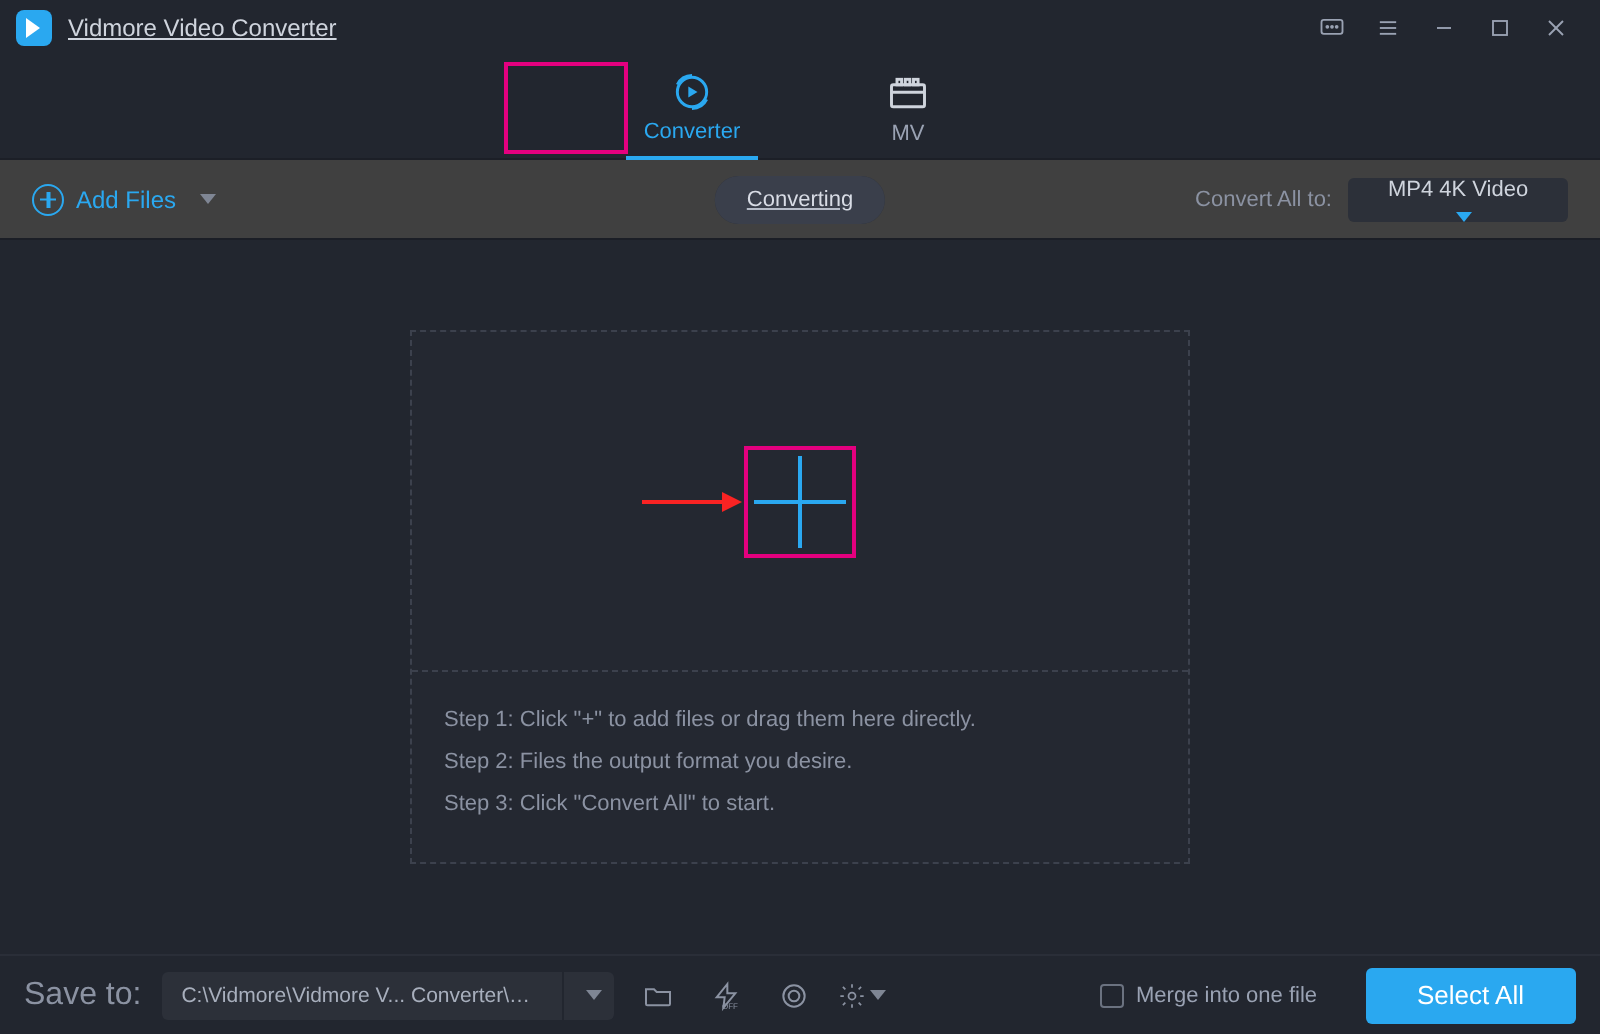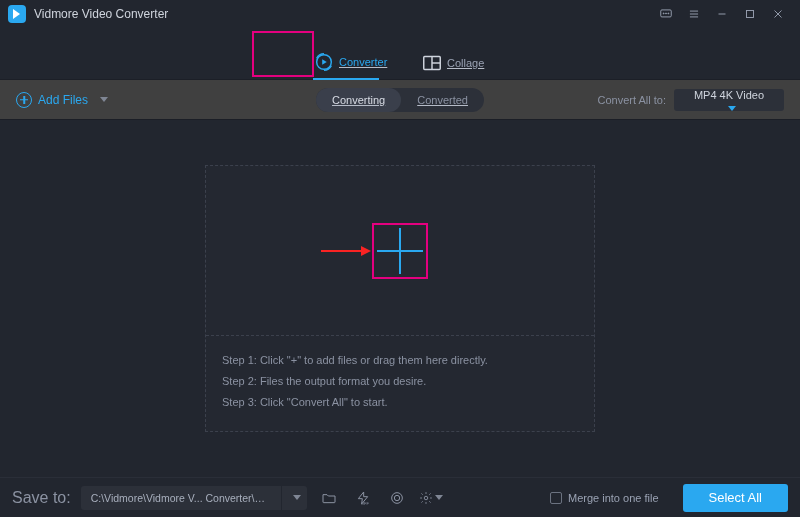--- a/index.html
+++ b/index.html
@@ -3,28 +3,28 @@
 <meta charset="utf-8">
 <style>
   * { box-sizing: border-box; margin: 0; padding: 0; font-family: "Segoe UI", Arial, sans-serif; }
   html, body { width: 800px; height: 517px; overflow: hidden; }
   body { background: #22262f; color: #b6bcc8; }
 
   
   .titlebar { height: 28px; background: #22262f; display: flex; align-items: center; padding: 0 8px; }
   .titlebar .logo { width: 18px; height: 18px; background: #2aa8f0; border-radius: 4px; position: relative; margin-right: 8px; }
   .titlebar .logo::after { content: ""; position: absolute; left: 5px; top: 4px; width: 0; height: 0; border-left: 7px solid #fff; border-top: 5px solid transparent; border-bottom: 5px solid transparent; }
-  .titlebar .title { font-size: 12px; color: #cfd4dd; }
+  .titlebar .title { font-size: 12px; color: #cfd4dd; text-decoration: underline; }
   .titlebar .spacer { flex: 1; }
   .win-ctrl { width: 28px; height: 28px; display: flex; align-items: center; justify-content: center; color: #9aa2b3; cursor: pointer; }
   .win-ctrl svg { width: 14px; height: 14px; stroke: currentColor; }
 
   
   .top-tabs { height: 52px; background: #22262f; display: flex; justify-content: center; align-items: flex-end; gap: 42px; border-bottom: 1px solid #1c1f27; }
-  .top-tab { width: 66px; display: flex; flex-direction: row; align-items: center; gap: 4px; padding-bottom: 6px; cursor: pointer; text-decoration: underline; }
+  .top-tab { width: 66px; display: flex; flex-direction: column; align-items: center; gap: 4px; padding-bottom: 6px; cursor: pointer; }
   .top-tab .icon { height: 20px; display: flex; align-items: center; justify-content: center; }
   .top-tab .label { font-size: 11px; color: #9aa2b3; }
   .top-tab.active .label { color: #2aa8f0; }
   .top-tab.active { border-bottom: 2px solid #2aa8f0; margin-bottom: -1px; }
   .hl-rect { position: absolute; border: 2px solid #e4007f; pointer-events: none; }
 
   
   .tool-row { height: 40px; background: #404040; display: flex; align-items: center; padding: 0 16px; border-bottom: 1px solid #1b1e26; position: relative; }
   .add-btn { display: flex; align-items: center; gap: 6px; color: #2aa8f0; font-size: 12px; cursor: pointer; }
   .plus-circle { width: 16px; height: 16px; border: 1.5px solid #2aa8f0; border-radius: 50%; position: relative; }
@@ -122,40 +122,41 @@
           <path d="M10 9 L15 12 L10 15 Z" fill="#2aa8f0" stroke="none"></path>
           <path d="M4 8 A9 9 0 0 1 12 3"></path>
           <path d="M20 16 A9 9 0 0 1 12 21"></path>
         </svg>
     </div>
     <div class="label">Converter</div>
   </div>
   <div class="top-tab">
     <div class="icon">
       <svg width="22" height="20" viewBox="0 0 24 20" fill="none" stroke="#cfd4dd" stroke-width="1.6">
-          <rect x="3" y="3" width="18" height="14" rx="1"></rect>
-          <line x1="12" y1="3" x2="12" y2="17"></line>
-          <line x1="12" y1="10" x2="21" y2="10"></line>
+          <rect x="3" y="5" width="18" height="12" rx="1"></rect>
+          <line x1="3" y1="9" x2="21" y2="9"></line>
+          <rect x="6" y="2" width="2.5" height="3"></rect>
+          <rect x="10.5" y="2" width="2.5" height="3"></rect>
+          <rect x="15" y="2" width="2.5" height="3"></rect>
         </svg>
     </div>
-    <div class="label">Collage</div>
+    <div class="label">MV</div>
   </div>
   <div class="hl-rect" style="left:252px; top:3px; width:62px; height:46px;"></div>
 </div>
 
 <div class="tool-row">
   <div class="add-btn">
     <span class="plus-circle"></span>
     <span>Add Files</span>
     <span class="chev-down"></span>
   </div>
 
   <div class="sub-tabs-wrap">
     <div class="sub-tab active">Converting</div>
-    <div class="sub-tab">Converted</div>
   </div>
 
   <div class="convert-all-to">
     <span class="lbl">Convert All to:</span>
     <div class="format-select">
       <span>MP4 4K Video</span>
       <span class="chev-down chev"></span>
     </div>
   </div>
 </div>

